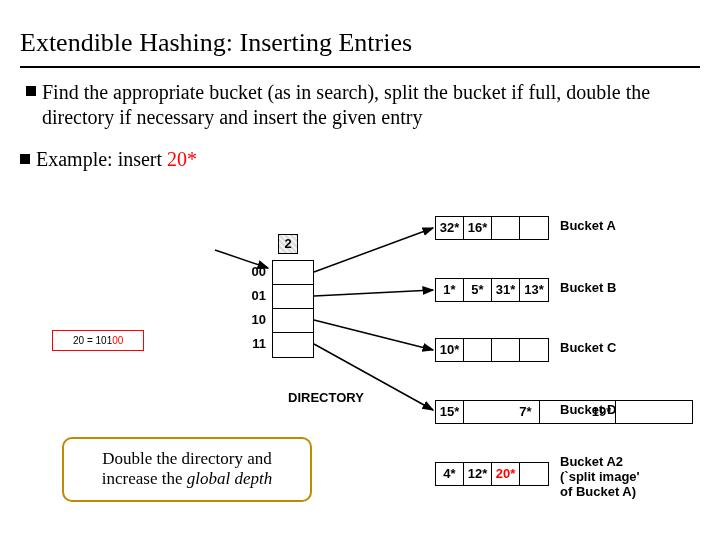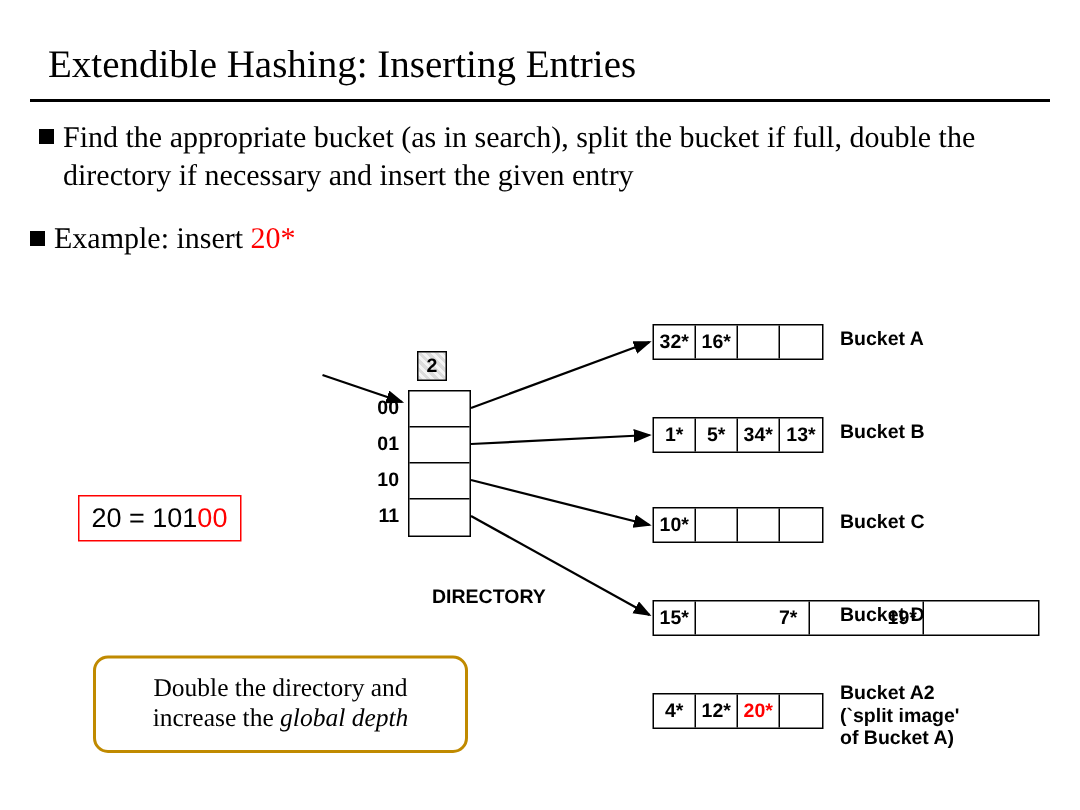--- a/index.html
+++ b/index.html
@@ -7,21 +7,21 @@
       width: 720px;
       height: 540px;
       background: #fff;
       font-family: "Times New Roman", Times, serif;
       color: #000;
       position: relative;
       overflow: hidden;
     }
     .title {
       font-size: 26px;
-      padding: 28px 20px 8px 32px;
+      padding: 28px 20px 8px 20px;
       font-weight: normal;
     }
     .hr {
       border: none;
       border-top: 2px solid #000;
       margin: 0 20px 12px 20px;
     }
     .bullet-row {
       display: flex;
       align-items: flex-start;
@@ -53,23 +53,23 @@
     .diagram {
       position: absolute;
       left: 0; top: 0;
       width: 720px; height: 540px;
       pointer-events: none;
     }
 
     .binary-box {
       position: absolute;
       border: 1.5px solid #ff0000;
-      padding: 4px 8px;
-      font-family: Arial, sans-serif;
-      font-size: 18px;
+      padding: 4px 20px;
+      font-family: Arial, sans-serif;
+      font-size: 10px;
       background: #fff;
     }
     .binary-hl { color: #ff0000; }
 
     .yellow-callout {
       position: absolute;
       border: 2px solid #c08a00;
       border-radius: 10px;
       background: #fff;
       padding: 10px 14px;
@@ -196,21 +196,21 @@
     <div class="bucket-cell">32*</div>
     <div class="bucket-cell">16*</div>
     <div class="bucket-cell"></div>
     <div class="bucket-cell"></div>
   </div>
   <div class="bucket-label" style="left:560px; top:219px;">Bucket A</div>
 
   <div class="bucket" style="left:435px; top:278px;">
     <div class="bucket-cell">1*</div>
     <div class="bucket-cell">5*</div>
-    <div class="bucket-cell">34*</div>
+    <div class="bucket-cell">31*</div>
     <div class="bucket-cell">13*</div>
   </div>
   <div class="bucket-label" style="left:560px; top:281px;">Bucket B</div>
 
   <div class="bucket" style="left:435px; top:338px;">
     <div class="bucket-cell">10*</div>
     <div class="bucket-cell"></div>
     <div class="bucket-cell"></div>
     <div class="bucket-cell"></div>
   </div>

